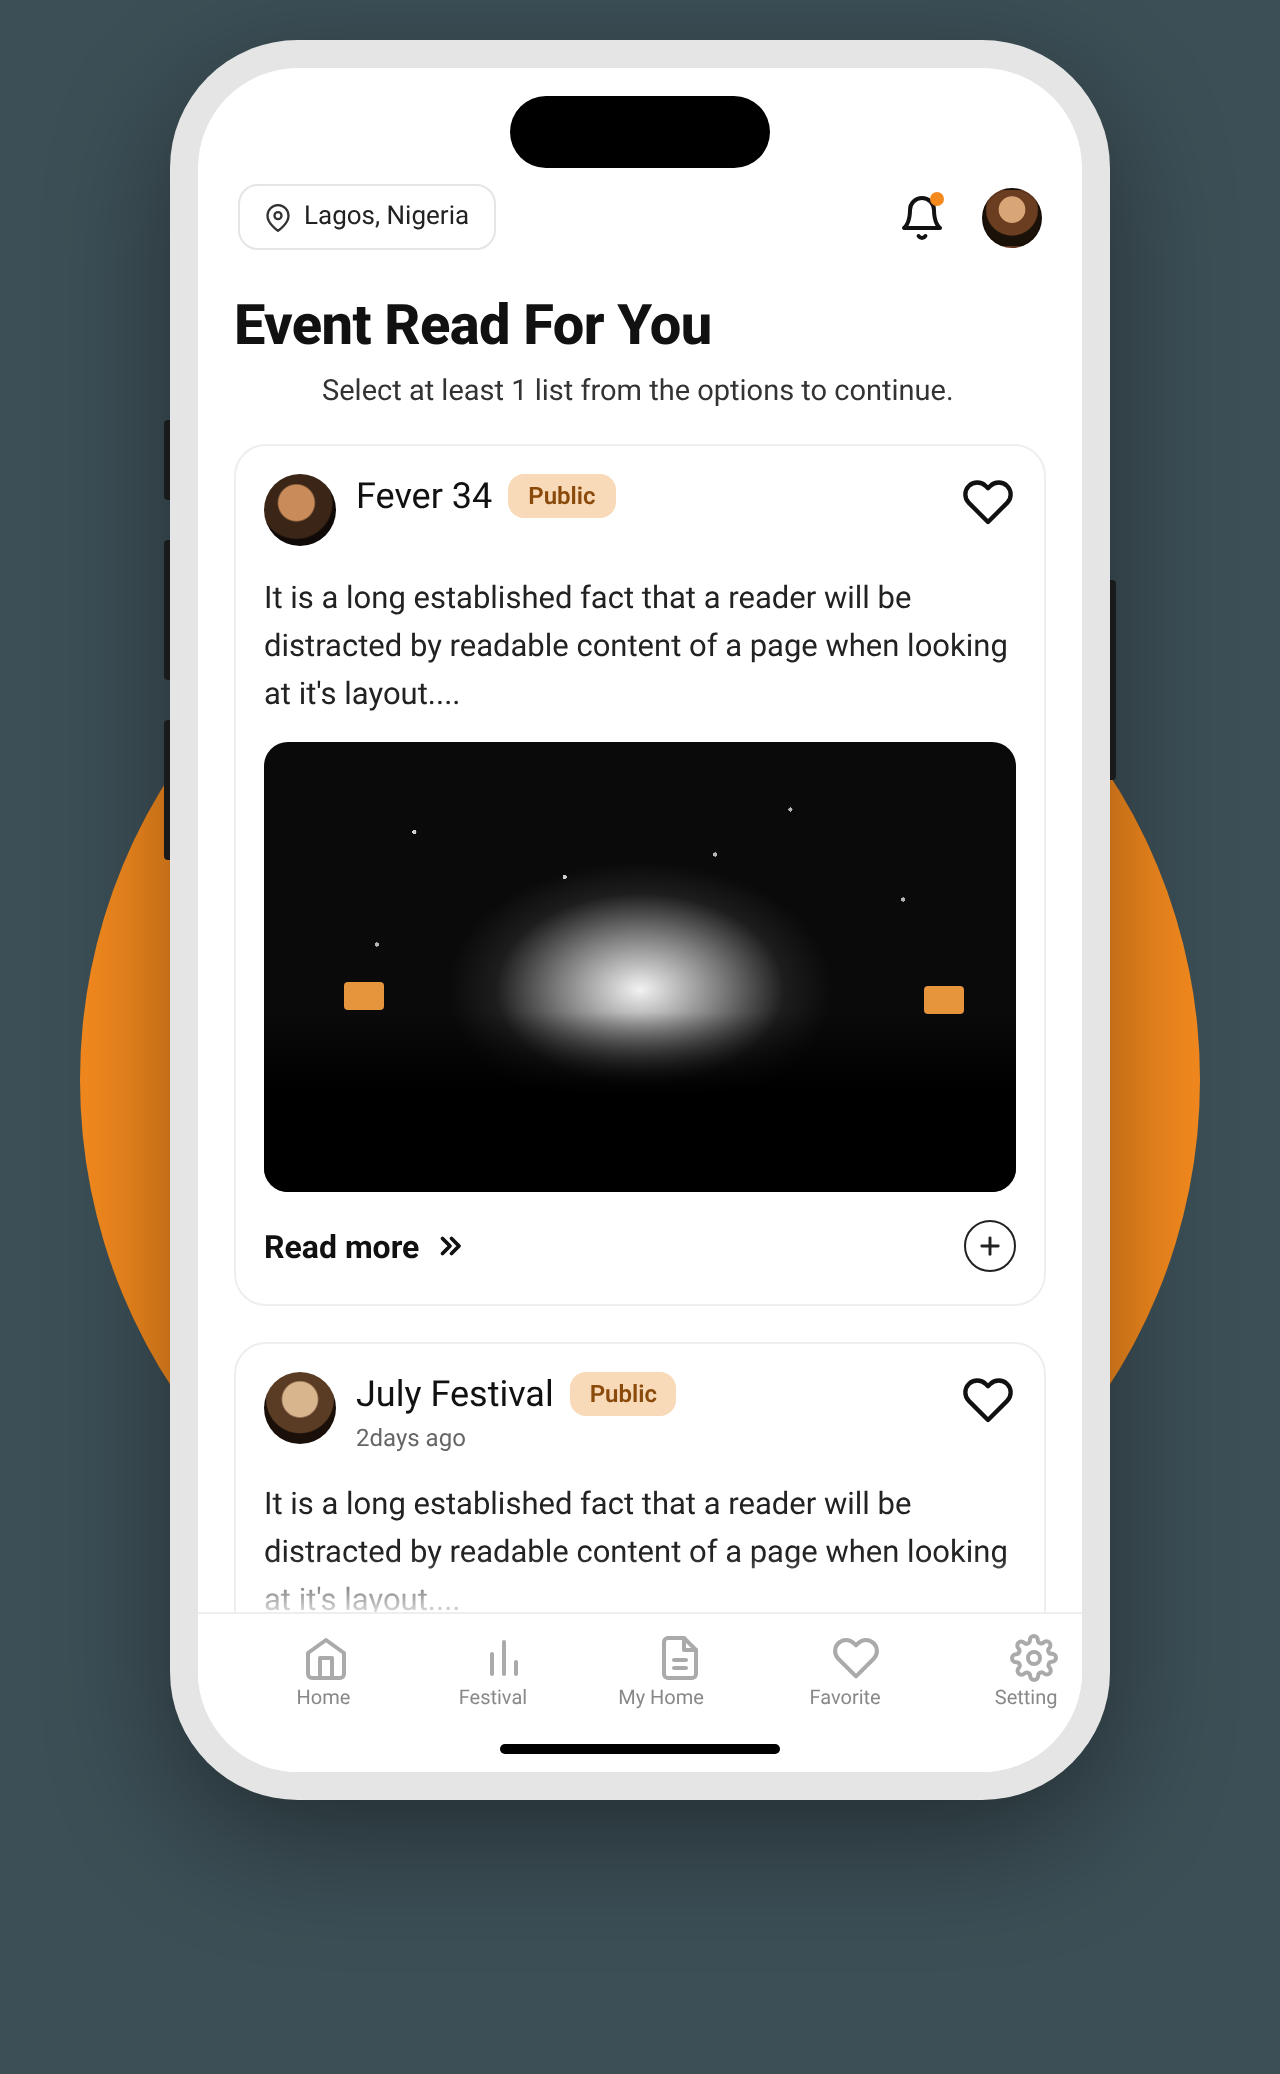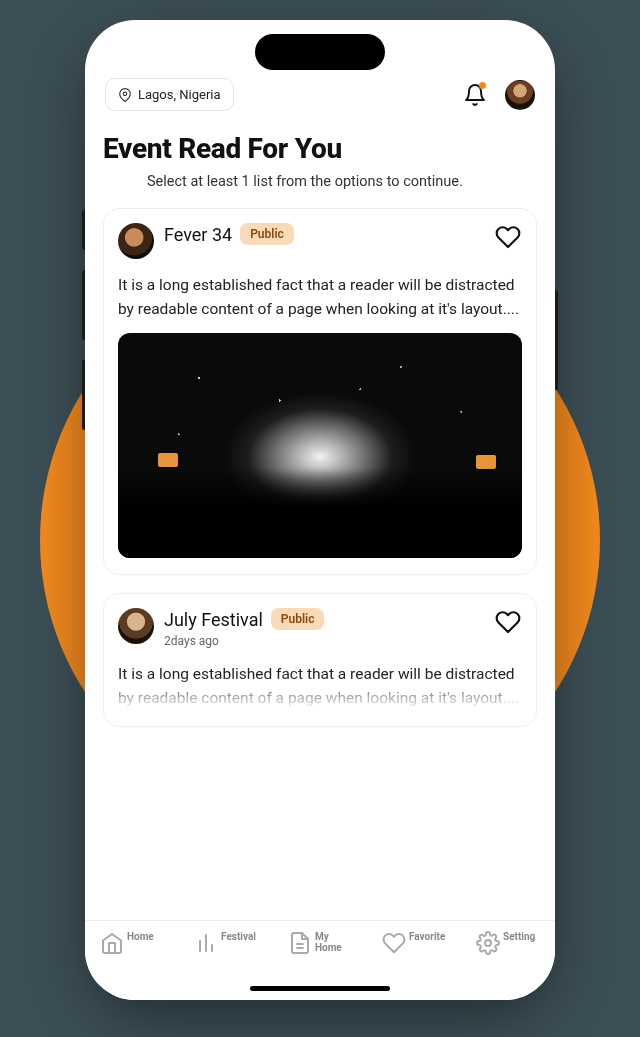--- a/index.html
+++ b/index.html
@@ -1,19 +1,19 @@
 <!DOCTYPE html>
 <html><head>
 <meta charset="utf-8">
 <style>
   * { box-sizing: border-box; margin: 0; padding: 0; }
   html, body { width: 640px; height: 1037px; background: #3c4f56; font-family: -apple-system, BlinkMacSystemFont, "Segoe UI", Roboto, sans-serif; overflow: hidden; }
   .stage { position: relative; width: 640px; height: 1037px; }
   .circle { position: absolute; width: 560px; height: 560px; background: #f48a1e; border-radius: 50%; left: 40px; top: 260px; }
-  .phone { position: absolute; left: 85px; top: 20px; width: 470px; height: 980px; background: #e5e5e5; border-radius: 64px; box-shadow: 0 20px 60px rgba(0,0,0,0.4); }
+  .phone { position: absolute; left: 85px; top: 20px; width: 470px; height: 880px; background: #e5e5e5; border-radius: 64px; padding: 14px; box-shadow: 0 20px 60px rgba(0,0,0,0.4); }
   .phone::before { content: ""; position: absolute; left: -3px; top: 190px; width: 3px; height: 40px; background: #1a1a1a; border-radius: 2px 0 0 2px; }
   .phone::after { content: ""; position: absolute; left: -3px; top: 250px; width: 3px; height: 70px; background: #1a1a1a; border-radius: 2px 0 0 2px; box-shadow: 0 90px 0 #1a1a1a; }
   .pbtn-r { position: absolute; right: -3px; top: 270px; width: 3px; height: 100px; background: #1a1a1a; border-radius: 0 2px 2px 0; }
   .screen { position: relative; width: 100%; height: 100%; background: #fff; border-radius: 50px; overflow: hidden; }
   .island { position: absolute; top: 14px; left: 50%; transform: translateX(-50%); width: 130px; height: 36px; background: #000; border-radius: 20px; z-index: 50; }
   .home-ind { position: absolute; bottom: 9px; left: 50%; transform: translateX(-50%); width: 140px; height: 5px; background: #000; border-radius: 3px; z-index: 60; }
 
   .topbar { position: absolute; top: 58px; left: 0; right: 0; padding: 0 20px; display: flex; align-items: center; justify-content: space-between; }
   .loc-chip { display: inline-flex; align-items: center; gap: 6px; border: 1px solid #e5e5e5; border-radius: 10px; padding: 8px 12px; font-size: 13px; color: #222; background: #fff; }
   .tb-right { display: flex; align-items: center; gap: 18px; }
@@ -63,21 +63,21 @@
   .scr.r { right: 26px; top: 122px; }
   .card-foot { display: flex; align-items: center; justify-content: space-between; margin-top: 14px; }
   .read-more { display: inline-flex; align-items: center; gap: 6px; font-size: 16px; font-weight: 700; color: #111; }
   .plus-btn { width: 26px; height: 26px; border: 1.8px solid #222; border-radius: 50%; display: flex; align-items: center; justify-content: center; }
   .plus-btn svg { display: block; }
 
   .card2 .card-body { position: relative; max-height: 78px; overflow: hidden; }
   .card2 .card-body::after { content: ""; position: absolute; left: 0; right: 0; bottom: 0; height: 34px; background: linear-gradient(to top, #fff, rgba(255,255,255,0)); }
 
   .tabbar { position: absolute; left: 0; right: 0; bottom: 0; height: 80px; border-top: 1px solid #eee; background: #fff; display: flex; align-items: flex-start; justify-content: space-around; padding-top: 10px; }
-  .tab { display: flex; align-items: flex-start; gap: 3px; width: 64px; font-weight: bold; }
+  .tab { display: flex; flex-direction: column; align-items: flex-end; gap: 3px; width: 64px; }
   .tab-label { font-size: 10px; color: #888; }
   .tab svg { stroke: #aaa; }
 
   svg { display: block; }
 </style>
 </head>
 <body>
 
 <div class="stage">
   <div class="circle"></div>
@@ -130,20 +130,39 @@
                     <path d="M20.84 4.61a5.5 5.5 0 0 0-7.78 0L12 5.67l-1.06-1.06a5.5 5.5 0 0 0-7.78 7.78L12 21.23l8.84-8.84a5.5 5.5 0 0 0 0-7.78z"></path>
                   </svg>
               </span>
             </div>
           </div>
           <p class="card-body">It is a long established fact that a reader will be distracted by readable content of a page when looking at it's layout....</p>
           <div class="event-img">
             <div class="scr l"></div>
               <div class="scr r"></div>
               <div class="crowd"></div>
+          </div>
+          <div class="card-foot">
+            <div class="read-more">
+              <span>Read more</span>
+              <span>
+                <svg width="18" height="18" viewBox="0 0 24 24" fill="none" stroke="#111" stroke-width="2.5" stroke-linecap="round" stroke-linejoin="round">
+                    <polyline points="7 7 12 12 7 17"></polyline>
+                    <polyline points="13 7 18 12 13 17"></polyline>
+                  </svg>
+              </span>
+            </div>
+            <div class="plus-btn">
+              <span>
+                <svg width="14" height="14" viewBox="0 0 24 24" fill="none" stroke="#222" stroke-width="2.5" stroke-linecap="round">
+                    <line x1="12" y1="5" x2="12" y2="19"></line>
+                    <line x1="5" y1="12" x2="19" y2="12"></line>
+                  </svg>
+              </span>
+            </div>
           </div>
         </div>
 
         <div class="card card2">
           <div class="card-head">
             <div class="card-ava ava2"></div>
             <div class="card-meta">
               <div class="row1">
                 <span class="ev-name">July Festival</span>
                 <span class="badge">Public</span>

